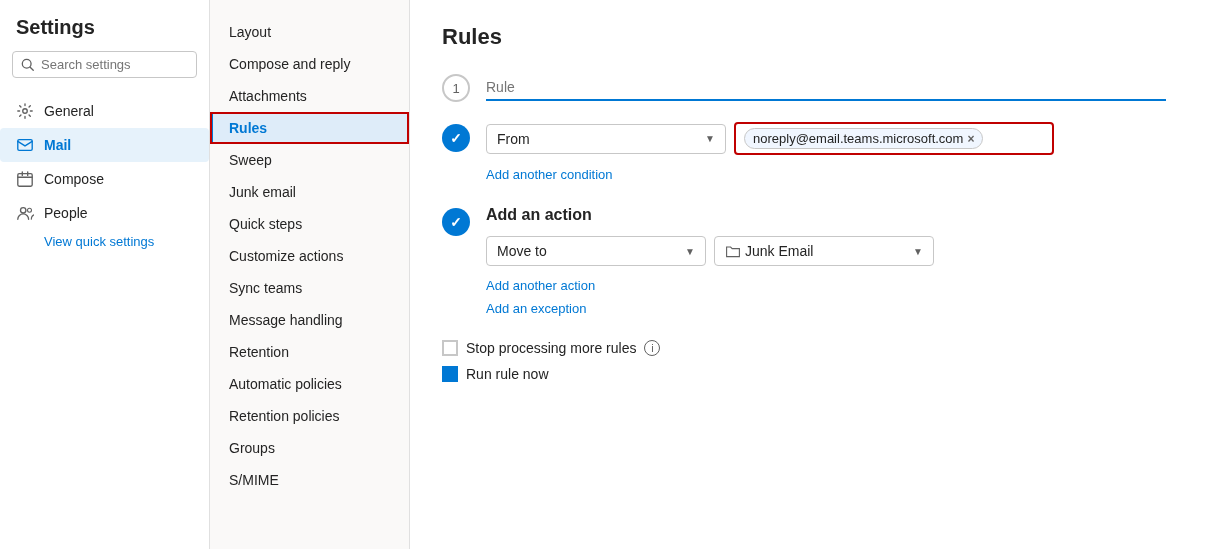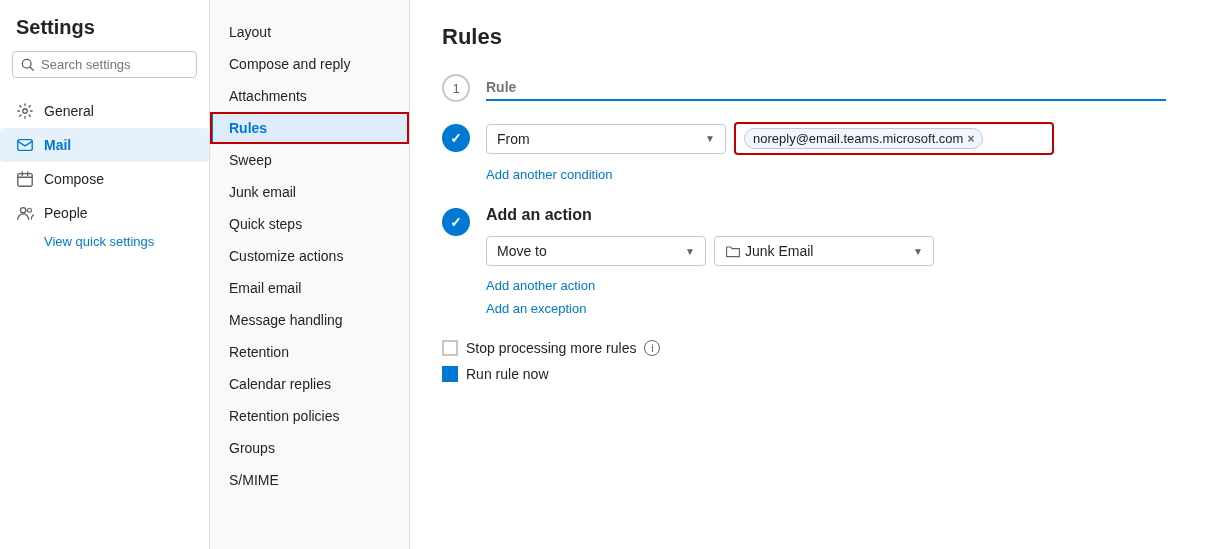--- a/index.html
+++ b/index.html
@@ -120,21 +120,20 @@
     }
     .rule-name-input {
       border: none;
       border-bottom: 2px solid #0078d4;
       outline: none;
       font-size: 14px;
       padding: 4px 0;
       width: 680px;
       color: #242424;
       background: transparent;
-      font-weight: bold;
     }
 
     
     .section {
       display: flex;
       gap: 16px;
       margin-bottom: 8px;
       align-items: flex-start;
     }
     .check-circle {
@@ -326,24 +325,24 @@
 
 <div class="mid-nav">
   <div class="mid-nav-item">Layout</div>
   <div class="mid-nav-item">Compose and reply</div>
   <div class="mid-nav-item">Attachments</div>
   <div class="mid-nav-item active">Rules</div>
   <div class="mid-nav-item">Sweep</div>
   <div class="mid-nav-item">Junk email</div>
   <div class="mid-nav-item">Quick steps</div>
   <div class="mid-nav-item">Customize actions</div>
-  <div class="mid-nav-item">Email email</div>
+  <div class="mid-nav-item">Sync teams</div>
   <div class="mid-nav-item">Message handling</div>
   <div class="mid-nav-item">Retention</div>
-  <div class="mid-nav-item">Calendar replies</div>
+  <div class="mid-nav-item">Automatic policies</div>
   <div class="mid-nav-item">Retention policies</div>
   <div class="mid-nav-item">Groups</div>
   <div class="mid-nav-item">S/MIME</div>
 </div>
 
 <div class="main-content">
   <div class="page-title">Rules</div>
 
   <div class="rule-name-row">
     <div class="step-circle">

